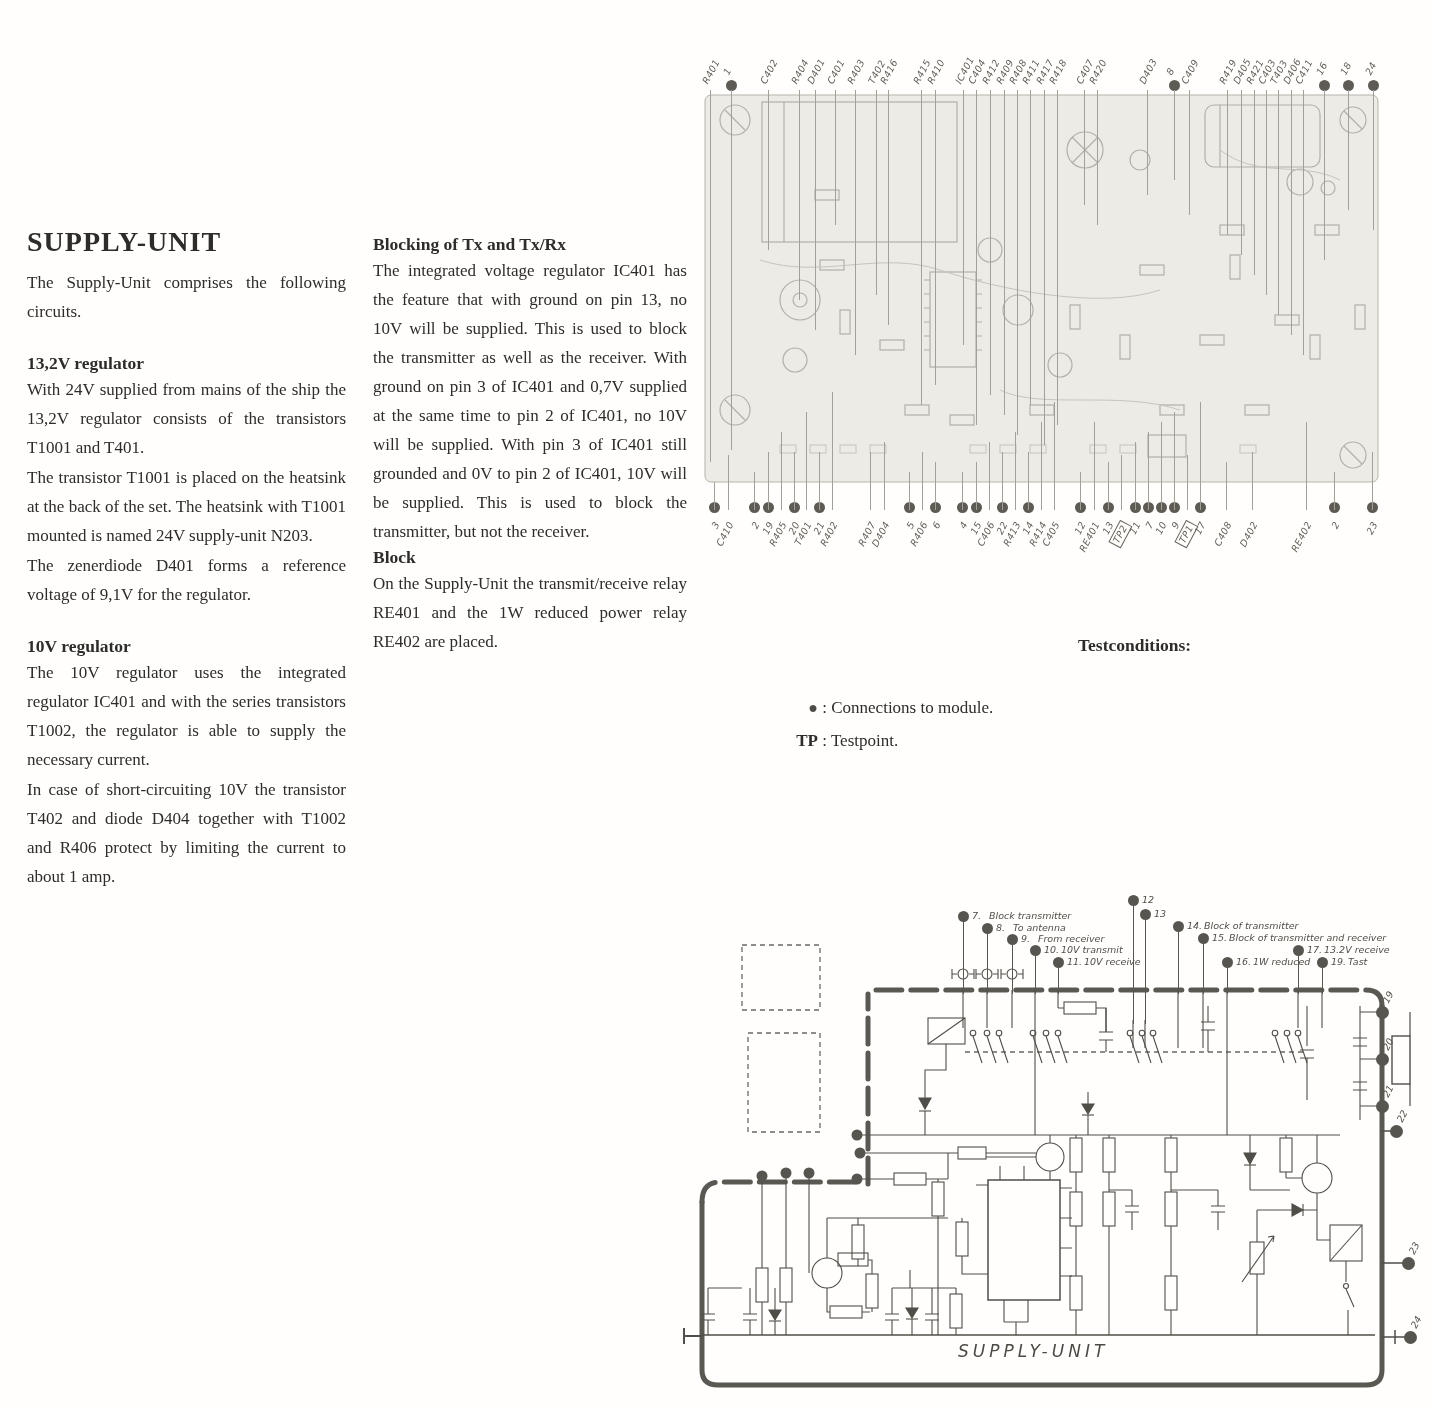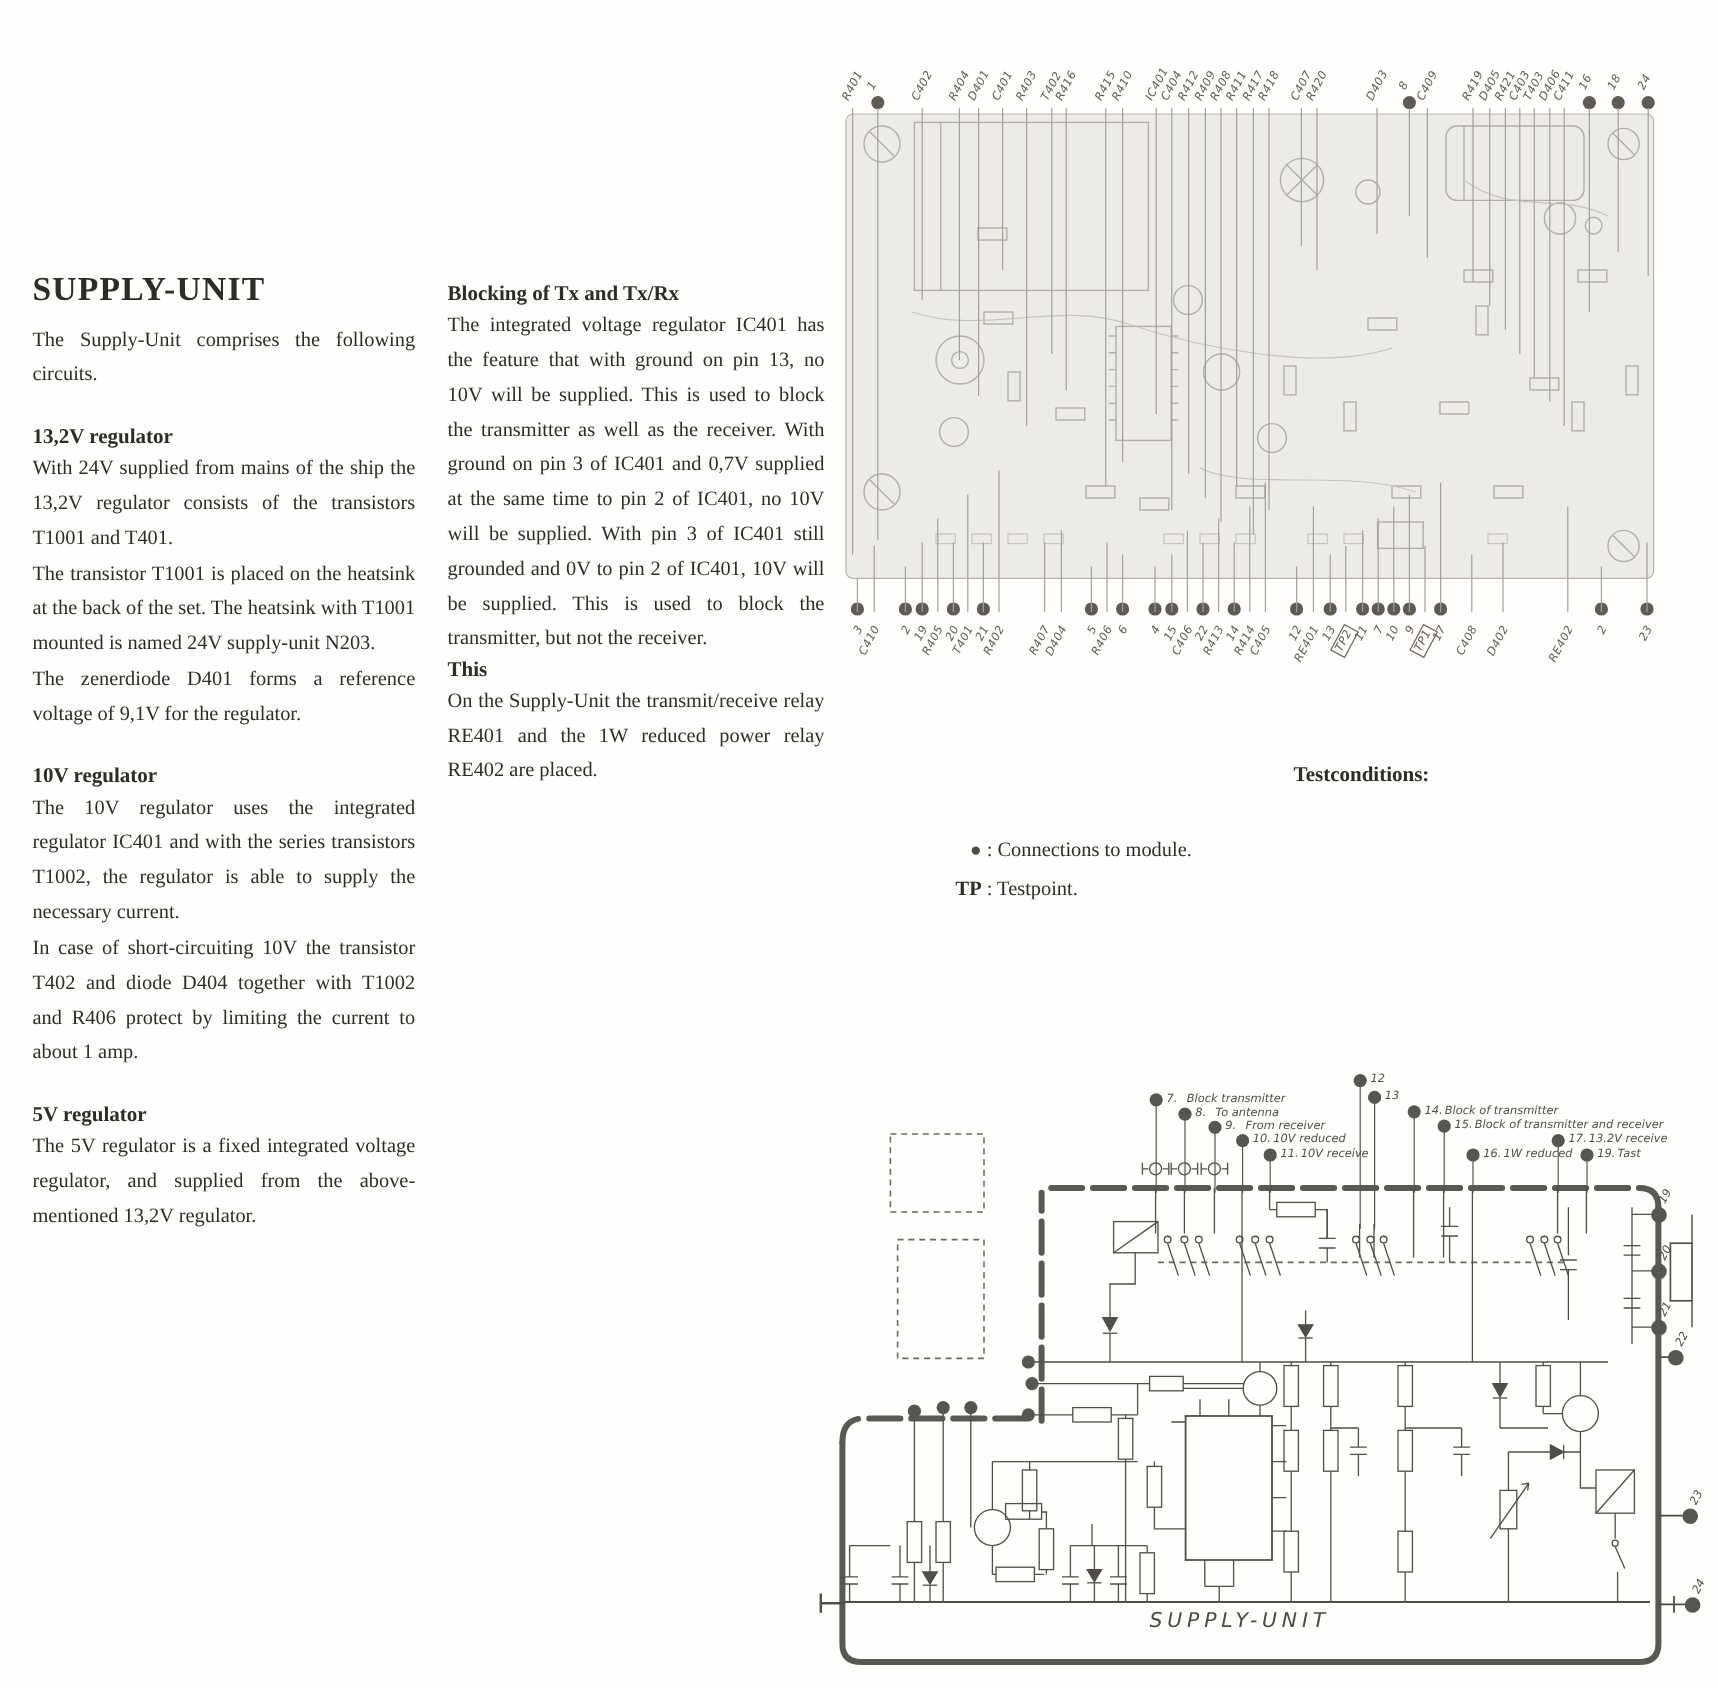--- a/index.html
+++ b/index.html
@@ -82,38 +82,33 @@
         <p>With 24V supplied from mains of the ship the 13,2V regulator consists of the transistors T1001 and T401.</p>
         <p>The transistor T1001 is placed on the heatsink at the back of the set. The heatsink with T1001 mounted is named 24V supply-unit N203.</p>
         <p>The zenerdiode D401 forms a reference voltage of 9,1V for the regulator.</p>
       </div>
         <div class="sec">
         <h3>10V regulator</h3>
         <p>The 10V regulator uses the integrated regulator IC401 and with the series transistors T1002, the regulator is able to supply the necessary current.</p>
         <p>In case of short-circuiting 10V the transistor T402 and diode D404 together with T1002 and R406 protect by limiting the current to about 1 amp.</p>
 
       </div>
-        <div class="sec">
-        <h3>5V regulator</h3>
-        <p>The 5V regulator is a fixed integrated voltage regulator, and supplied from the above-mentioned 13,2V regulator.</p>
-
-      </div>
       </div>
   </section>
 
   <section class="col col-mid">
     <div>
 
     <div class="sec" style="margin-top:0;">
         <h3>Blocking of Tx and Tx/Rx</h3>
         <p>The integrated voltage regulator IC401 has the feature that with ground on pin 13, no 10V will be supplied. This is used to block the transmitter as well as the receiver. With ground on pin 3 of IC401 and 0,7V supplied at the same time to pin 2 of IC401, no 10V will be supplied. With pin 3 of IC401 still grounded and 0V to pin 2 of IC401, 10V will be supplied. This is used to block the transmitter, but not the receiver.</p>
 
       </div>
         <div class="sec" style="margin-top:0;">
-        <h3>This</h3>
+        <h3>Block</h3>
         <p>On the Supply-Unit the transmit/receive relay RE401 and the 1W reduced power relay RE402 are placed.</p>
       </div>
       </div>
   </section>
 
   <div class="legend">
     <div>
 
     <div class="leg-row dot">
         <span class="leg-sym">●</span>
@@ -754,21 +749,21 @@
         <div class="spin" style="left: 332px; top: 69px; --len: 51px;">
         <span class="slead"></span>
         <span class="sdot"></span>
         <span class="snum">9.</span>
         <span class="stxt">From receiver</span>
       </div>
         <div class="spin" style="left: 355px; top: 80px; --len: 40px;">
         <span class="slead"></span>
         <span class="sdot"></span>
         <span class="snum">10.</span>
-        <span class="stxt">10V reduced</span>
+        <span class="stxt">10V transmit</span>
       </div>
         <div class="spin" style="left: 378px; top: 92px; --len: 28px;">
         <span class="slead"></span>
         <span class="sdot"></span>
         <span class="snum">11.</span>
         <span class="stxt">10V receive</span>
       </div>
         <div class="spin" style="left: 453px; top: 30px; --len: 120px;">
         <span class="slead"></span>
         <span class="sdot"></span>

